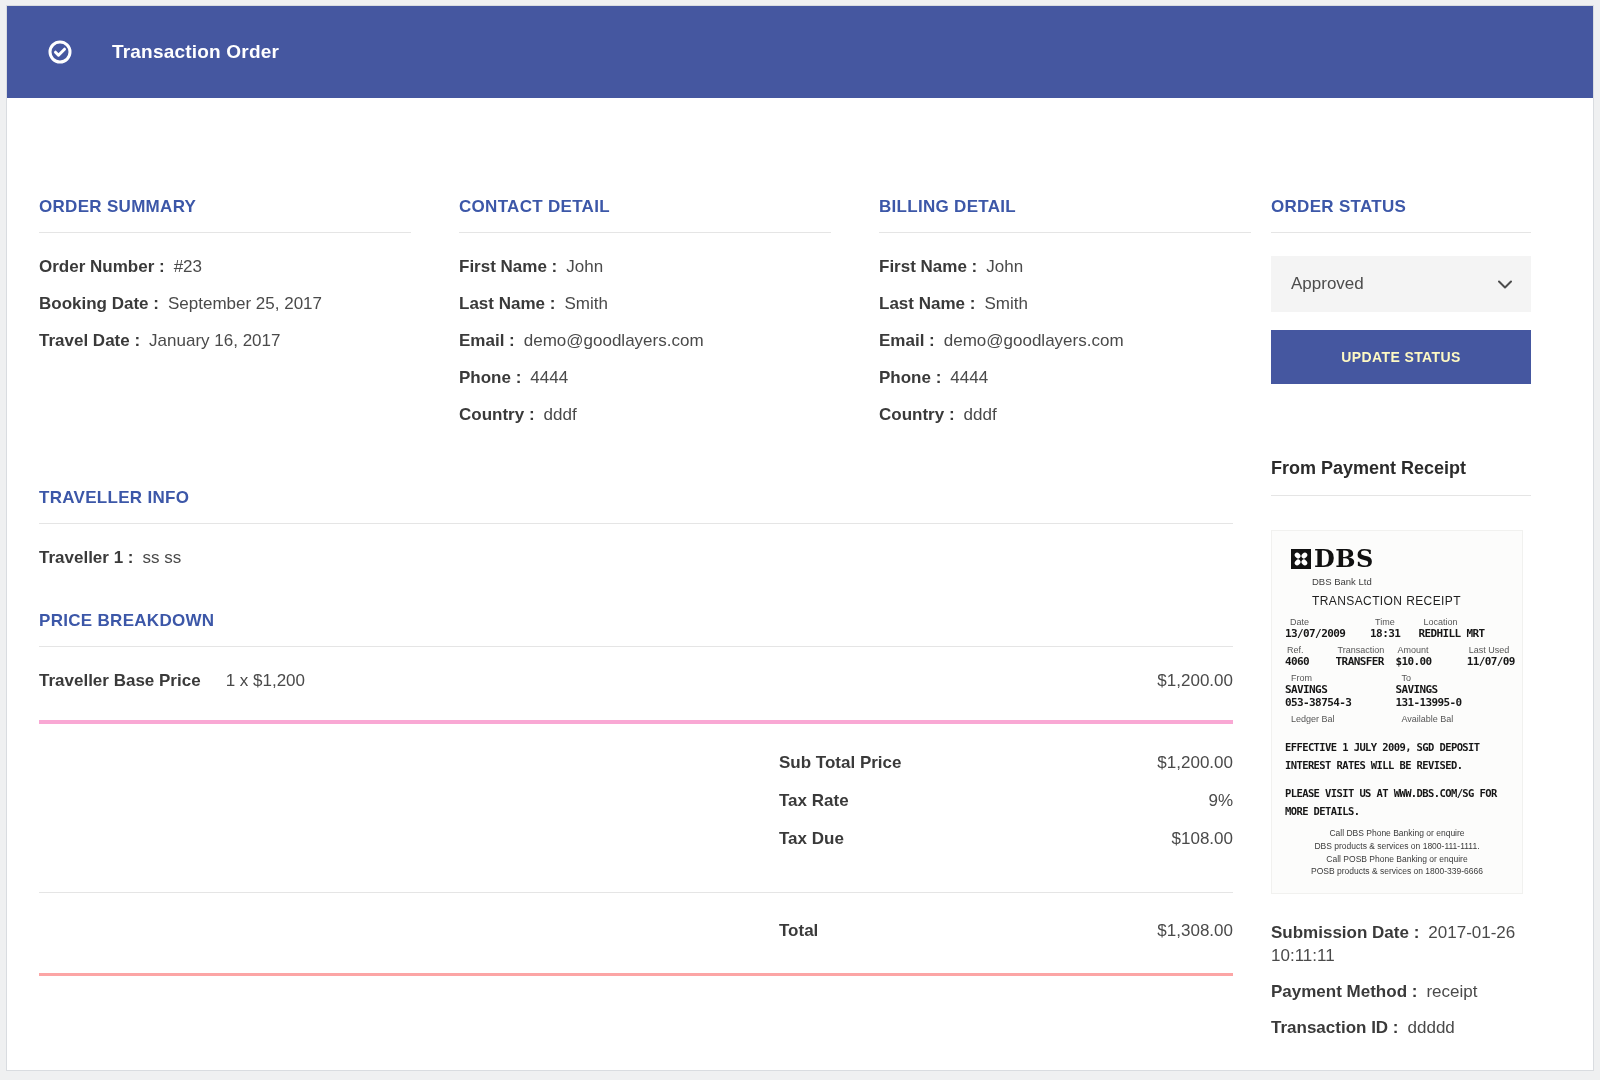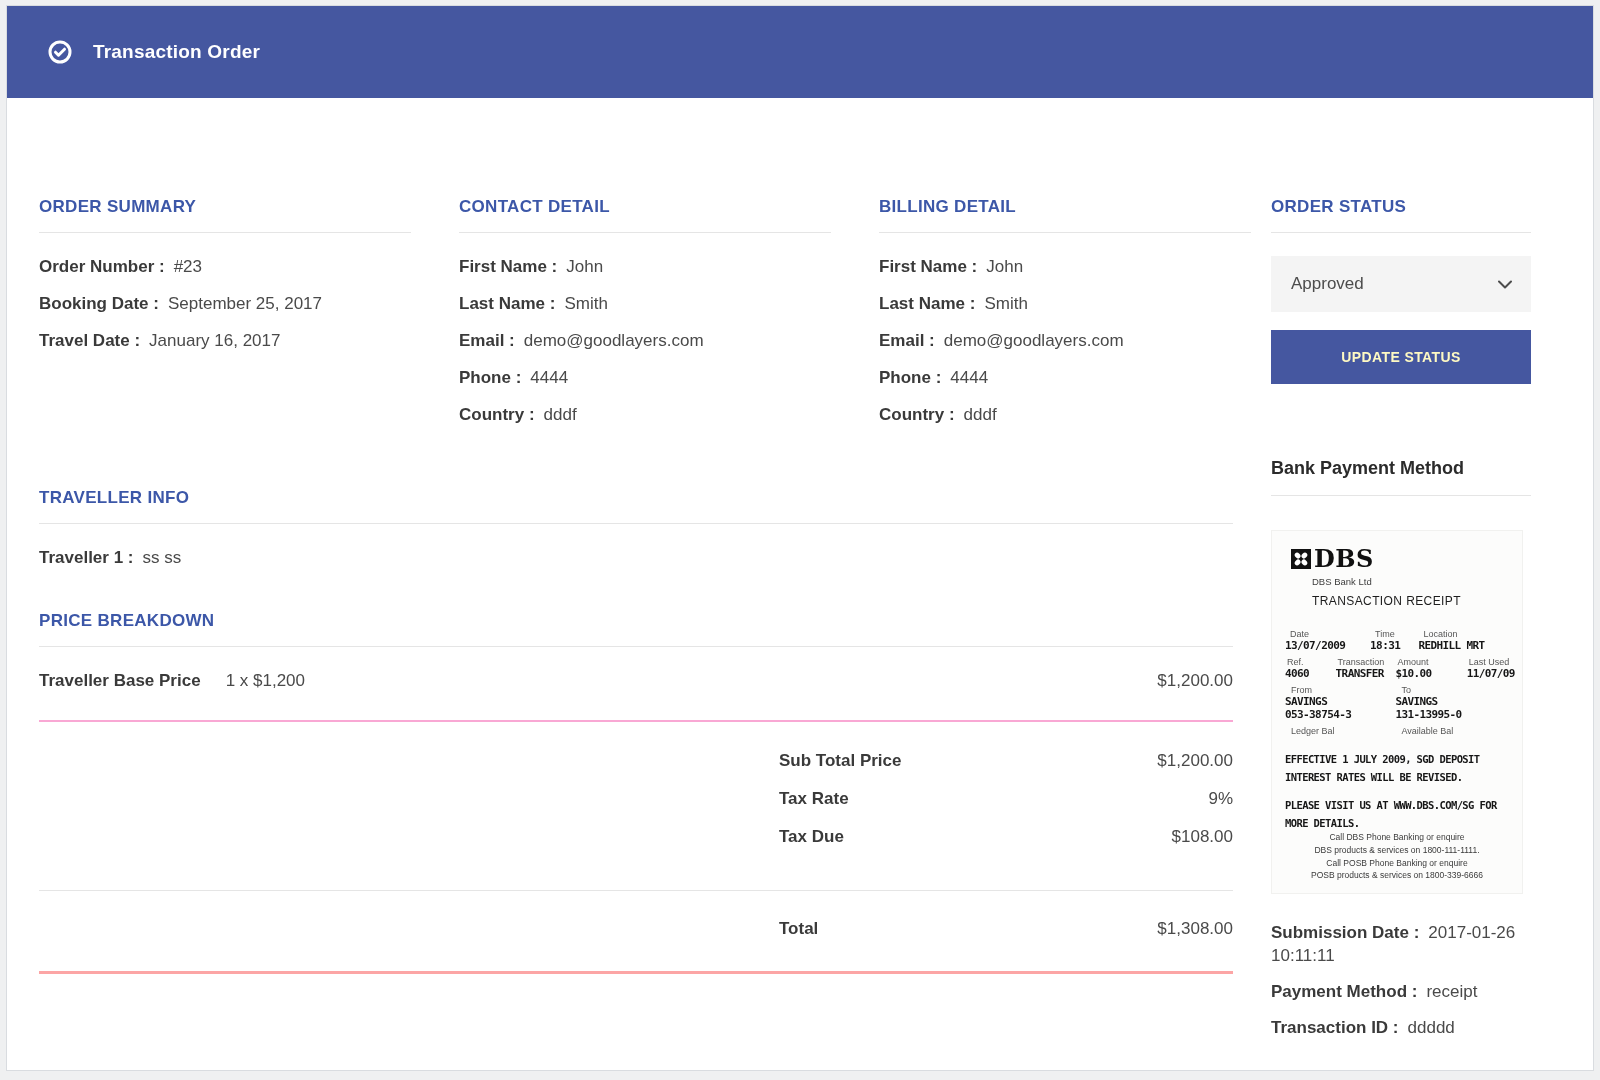--- a/index.html
+++ b/index.html
@@ -12,21 +12,21 @@
   }
   .card {
     margin:5px 6px; height:1066px;
     background:#ffffff;
     border:1px solid #d9dce0;
     overflow:hidden;
   }
   
   .topbar {
     height:92px; background:#4557a0;
-    display:flex; align-items:center; padding-left:41px;
+    display:flex; align-items:center; padding-left:41px;gap:19px;
   }
   .topbar .check-icon { width:24px; height:24px; margin-right:21px; flex:none; }
   .topbar-title { color:#ffffff; font-size:19px; font-weight:bold; letter-spacing:0.2px; }
 
   
   .content { display:flex; padding:99px 0 0 32px; }
   .main { width:1194px; flex:none; }
   .sidebar { width:260px; flex:none; margin-left:38px; }
   .cols { display:flex; gap:48px; }
   .col { width:372px; flex:none; }
@@ -40,21 +40,21 @@
   .row { font-size:17px; line-height:21px; margin-bottom:16px; color:#4a4a4a; }
   .lbl { font-weight:bold; color:#3a3a3a; margin-right:9px; }
   a.link { color:#2b8bca; text-decoration:none; cursor:pointer; }
 
   .section-traveller { margin-top:47px; }
   .section-price { margin-top:43px; }
 
   
   .line-item {
     display:flex; justify-content:space-between; align-items:center;
-    padding:24px 0 29px; border-bottom:2px solid #f9a8d4; font-size:17px;
+    padding:24px 0 29px; border-bottom:4px solid #f9a8d4; font-size:17px;
   }
   .line-item .detail { margin-left:16px; color:#4a4a4a; }
   .amount { color:#4a4a4a; }
 
   .summary { padding:29px 0 43px; border-bottom:1px solid #e5e5e5; }
   .summary-row { display:flex; font-size:17px; margin-bottom:18px;gap:24px; }
   .summary-row:last-child { margin-bottom:0; }
   .summary-label { margin-left:740px; font-weight:bold; color:#3a3a3a; }
   .summary-value { margin-left:auto; color:#4a4a4a; }
 
@@ -80,21 +80,21 @@
   
   .receipt {
     margin-top:34px; width:252px; height:364px;
     background:#fcfcfb; color:#161616;
     padding:14px 0 16px; display:flex; flex-direction:column;
     box-shadow:0 0 0 1px #f1f1ef inset;
   }
   .r-logo-row { display:flex; align-items:center; margin-left:20px; }
   .r-logo-text { font-family:"DejaVu Serif","Liberation Serif",serif; font-weight:bold; font-size:24px; margin-left:3px; letter-spacing:0.5px; color:#101010; }
   .r-bank { margin:3px 0 0 41px; font-size:9.5px; color:#3d3d3d; }
-  .r-title { margin:7px 0 12px 41px; font-size:12px; letter-spacing:0.4px; color:#1d1d1d; }
+  .r-title { margin:7px 0 0 41px; font-size:12px; letter-spacing:0.4px; color:#1d1d1d; }
   .r-label { font-size:9px; color:#565656; }
   .mono { font-family:"DejaVu Sans Mono","Liberation Mono",monospace; font-weight:bold; font-size:11px; letter-spacing:-0.6px; white-space:nowrap; }
   .g1 { display:grid; grid-template-columns:37% 21% 42%; padding:0 8px 0 14px; }
   .g1.labels { margin-top:9px; }
   .g1 .r-label { padding-left:5px; }
   .g2 { display:grid; grid-template-columns:22% 26% 31% 21%; padding:0 8px 0 14px; }
   .g2.labels { margin-top:5px; }
   .g2 .r-label { padding-left:2px; }
   .g2 .ta-r { text-align:left; }
   .g3 { display:grid; grid-template-columns:48% 52%; padding:0 8px 0 14px; }
@@ -235,21 +235,21 @@
           <span>Approved</span>
           <svg class="chev" viewBox="0 0 14 9">
             <path d="M1 1.5 L7 7.5 L13 1.5" fill="none" stroke="#4c4c4c" stroke-width="2" stroke-linecap="round" stroke-linejoin="round"></path>
           </svg>
         </div>
 
         <button class="update-btn">UPDATE STATUS</button>
       </section>
 
       <section>
-        <h3 class="receipt-heading">Bank Payment Method</h3>
+        <h3 class="receipt-heading">From Payment Receipt</h3>
 
         <div class="receipt">
           <div class="r-logo-row">
             <svg width="20" height="20" viewBox="0 0 20 20">
               <rect width="20" height="20" fill="#111111"></rect>
               <g fill="#ffffff" transform="rotate(45 10 10)">
                 <ellipse cx="10" cy="5.2" rx="2.5" ry="3.2"></ellipse>
                 <ellipse cx="10" cy="14.8" rx="2.5" ry="3.2"></ellipse>
                 <ellipse cx="5.2" cy="10" rx="3.2" ry="2.5"></ellipse>
                 <ellipse cx="14.8" cy="10" rx="3.2" ry="2.5"></ellipse>

